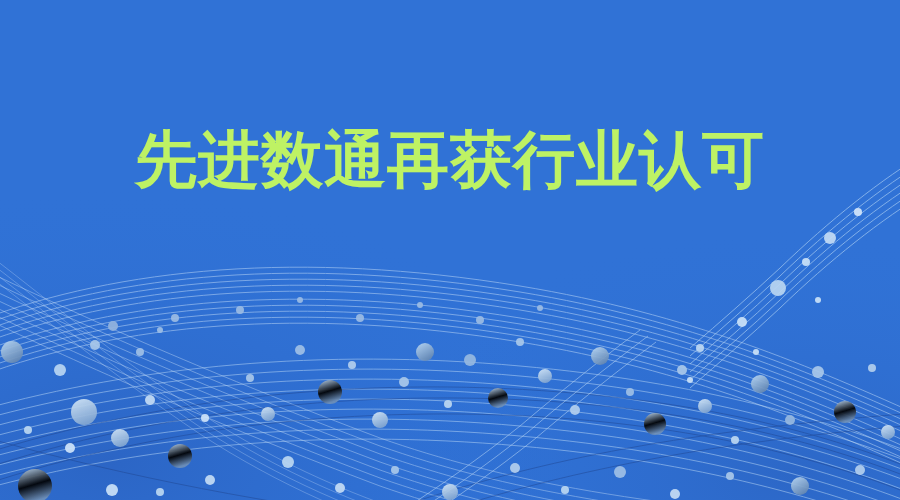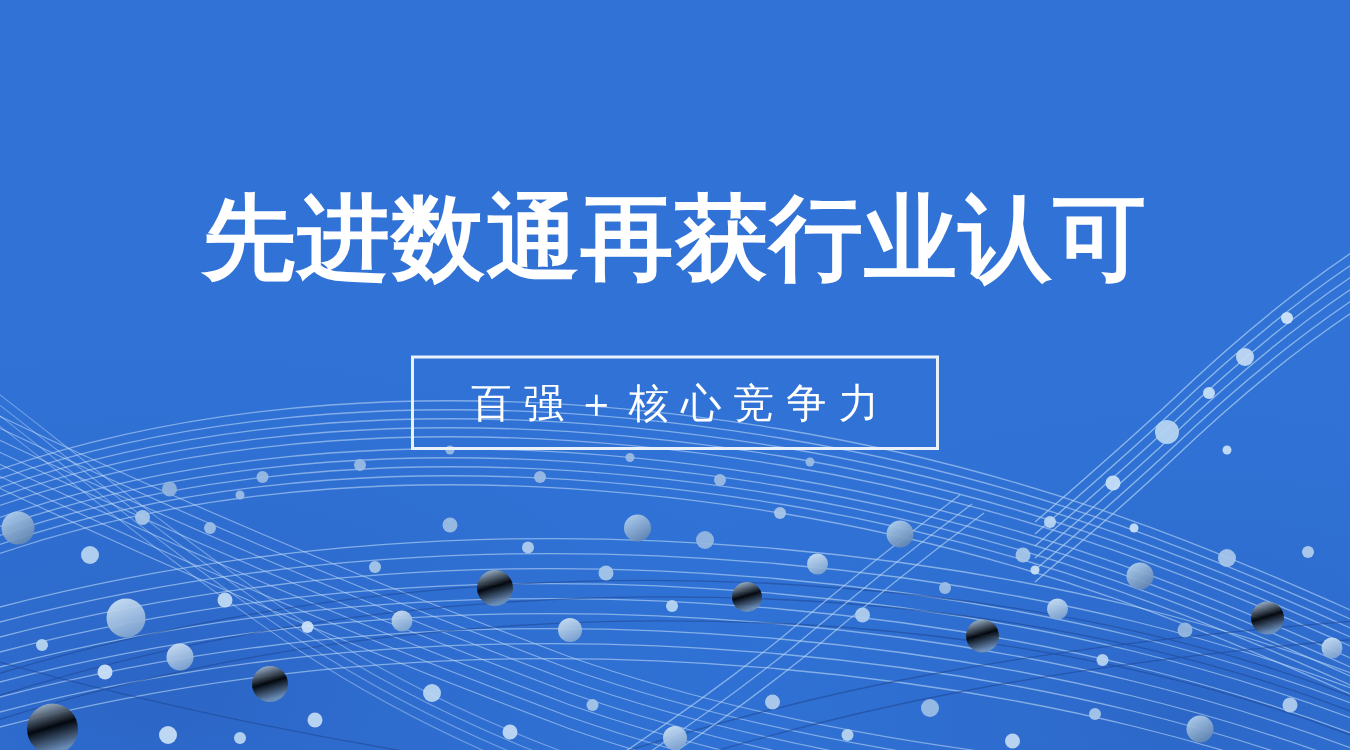--- a/index.html
+++ b/index.html
@@ -16,21 +16,21 @@
     position:absolute;left:0;top:0;width:900px;height:500px;
     pointer-events:none;
   }
   #content{
     position:absolute;left:0;top:0;width:900px;height:500px;
     display:flex;flex-direction:column;align-items:center;
     justify-content:flex-start;
   }
   #title{
     margin-top:128px;
-    color:#ffffff;
+    color:#bef264;
     font-size:62px;
     line-height:1.05;
     font-weight:700;
     letter-spacing:1px;
     white-space:nowrap;
     text-align:center;
     font-family:"Liberation Serif","DejaVu Serif",serif;
   }
   #subtitle-box{
     margin-top:44px;
@@ -227,18 +227,15 @@
         <circle cx="540" cy="308" r="3" fill="#9cbce4"></circle>
         <circle cx="175" cy="318" r="4" fill="#9cbce4"></circle>
         <circle cx="113" cy="326" r="5" fill="#93b4de"></circle>
       </g>
     </g>
   </svg>
 
   <div id="content">
     <div id="title">先进数通再获行业认可</div>
 
-    <div id="subtitle-box">
-      <div id="subtitle">百强＋核心竞争力</div>
-    </div>
   </div>
 
 </div>
 
 </body></html>

